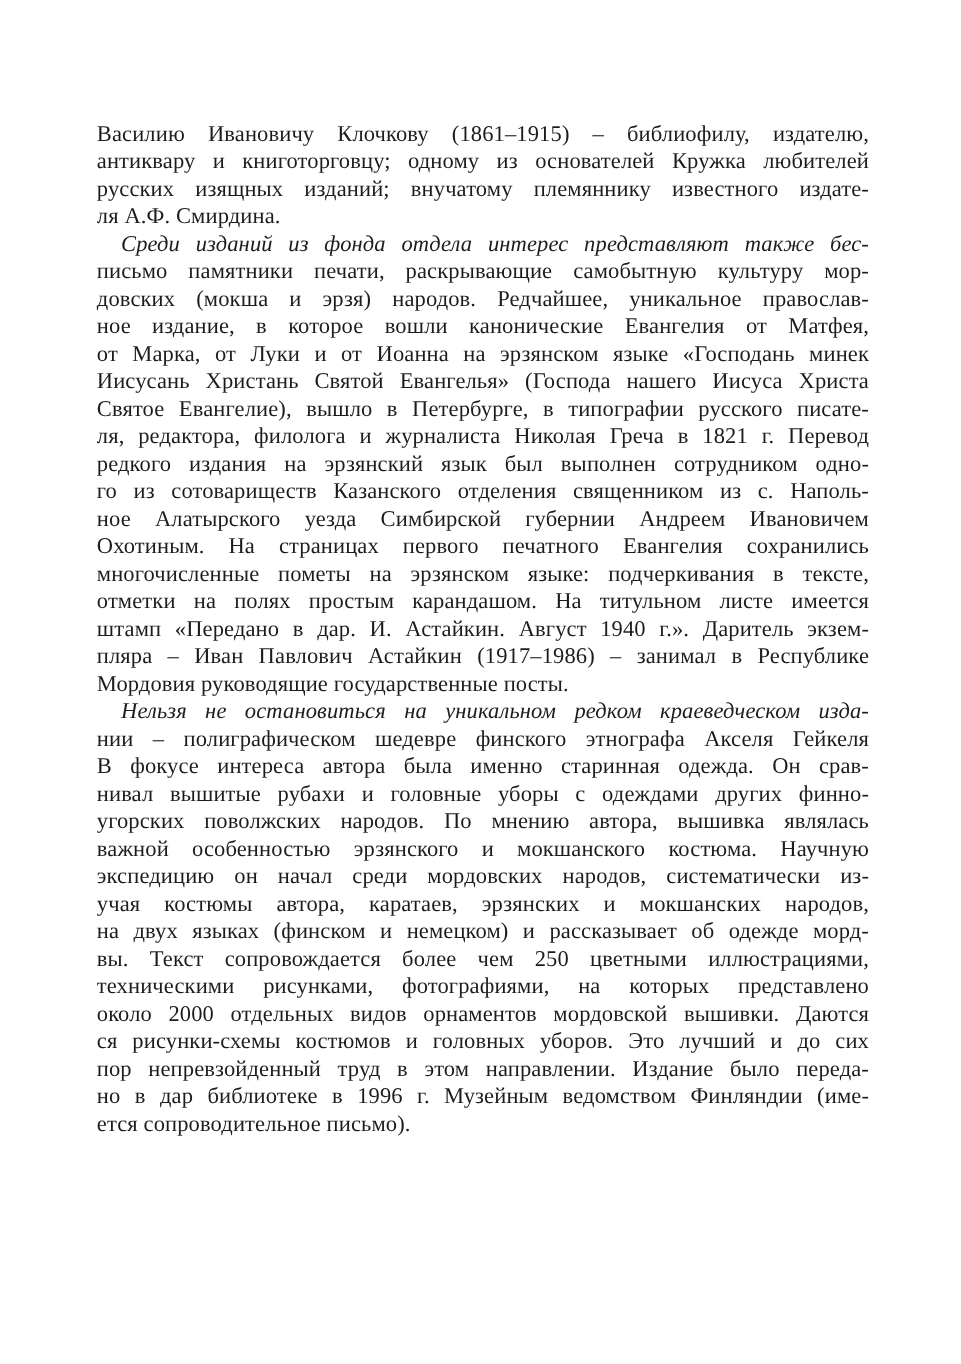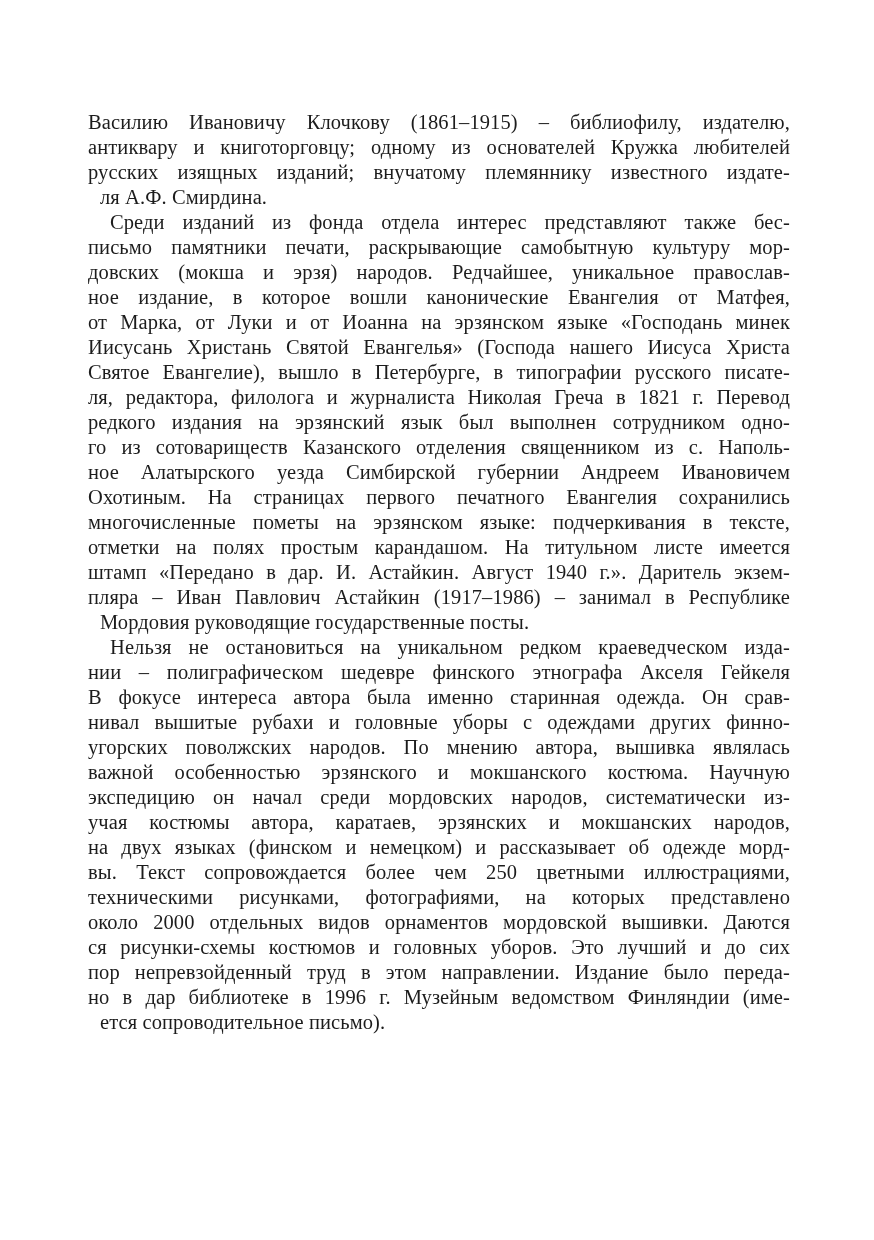--- a/index.html
+++ b/index.html
@@ -30,24 +30,24 @@
     font-size: 20.5px;
     line-height: 25px;
     height: 25px;
     text-align: justify;
     text-align-last: justify;
     white-space: normal;
     letter-spacing: 0.1px;
   }
   .line.last {
     text-align-last: left;
-    margin-left: 12px;
   }
   .line.indent {
     text-indent: 22px;
+    font-style: italic;
   }
   .page-number {
     position: absolute;
     left: 0;
     top: 1165px;
     width: 100%;
     text-align: center;
     font-size: 20px;
     line-height: 25px;
     color: #1c1c1c;

